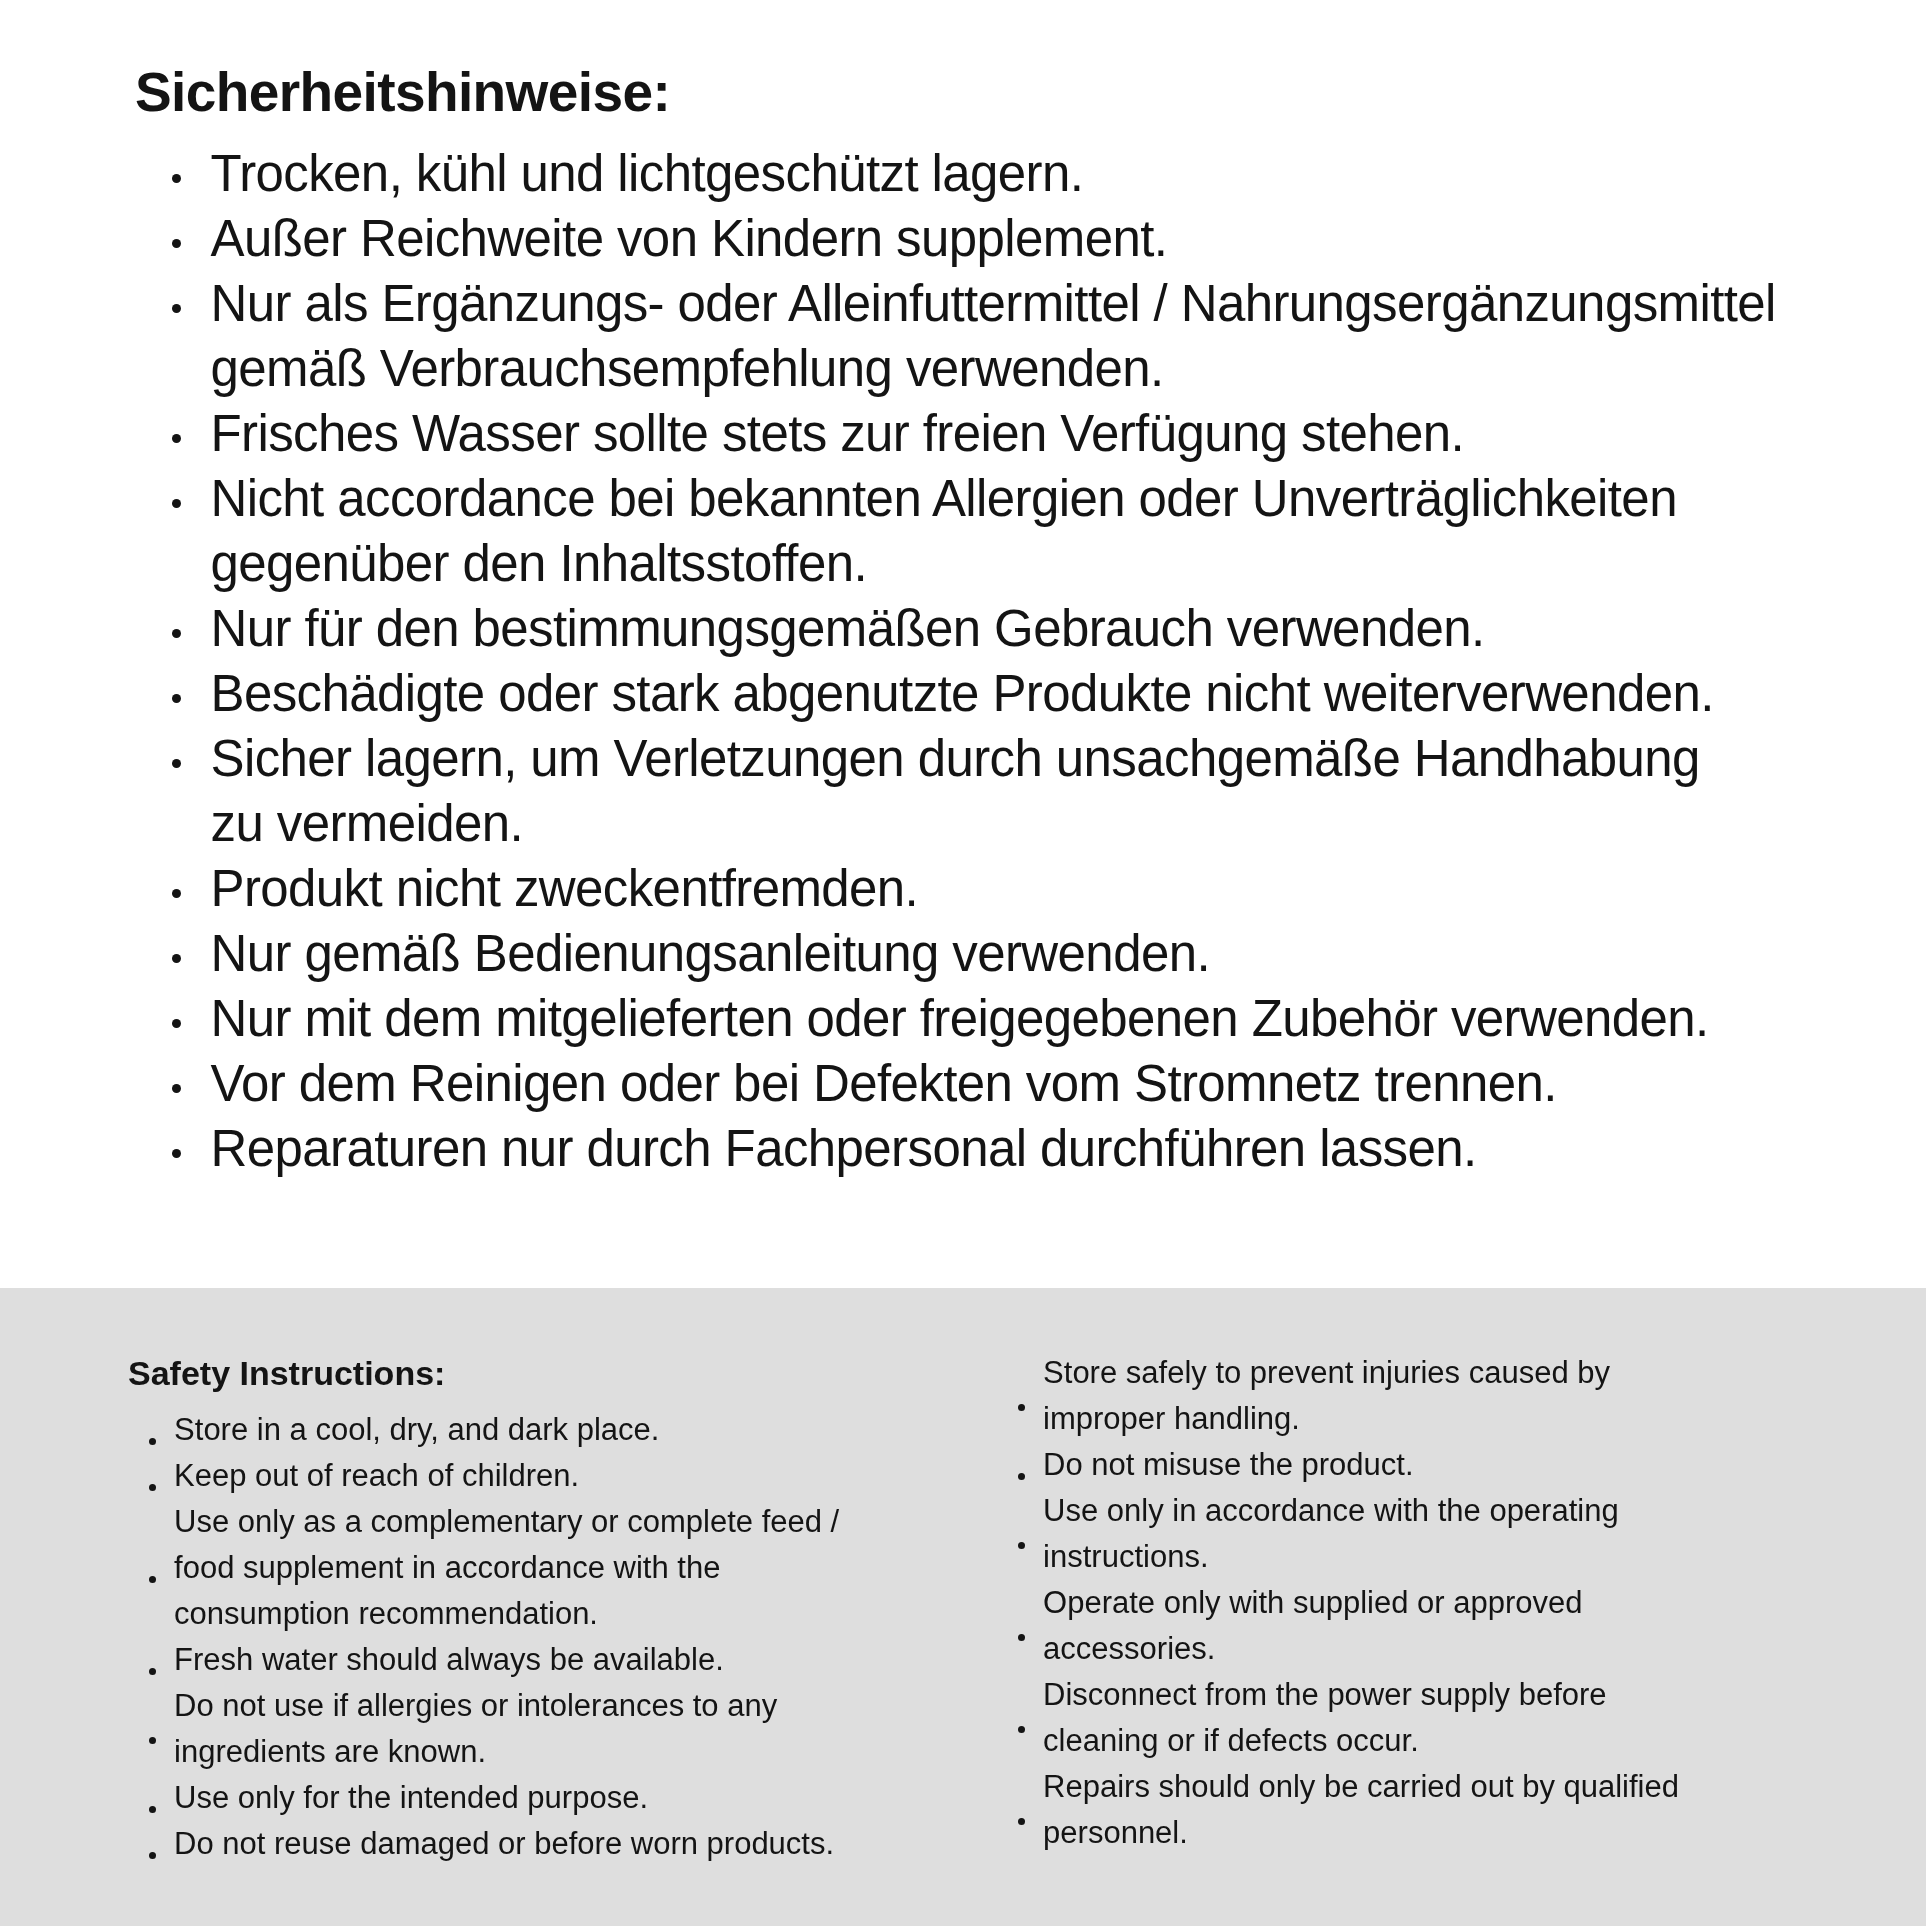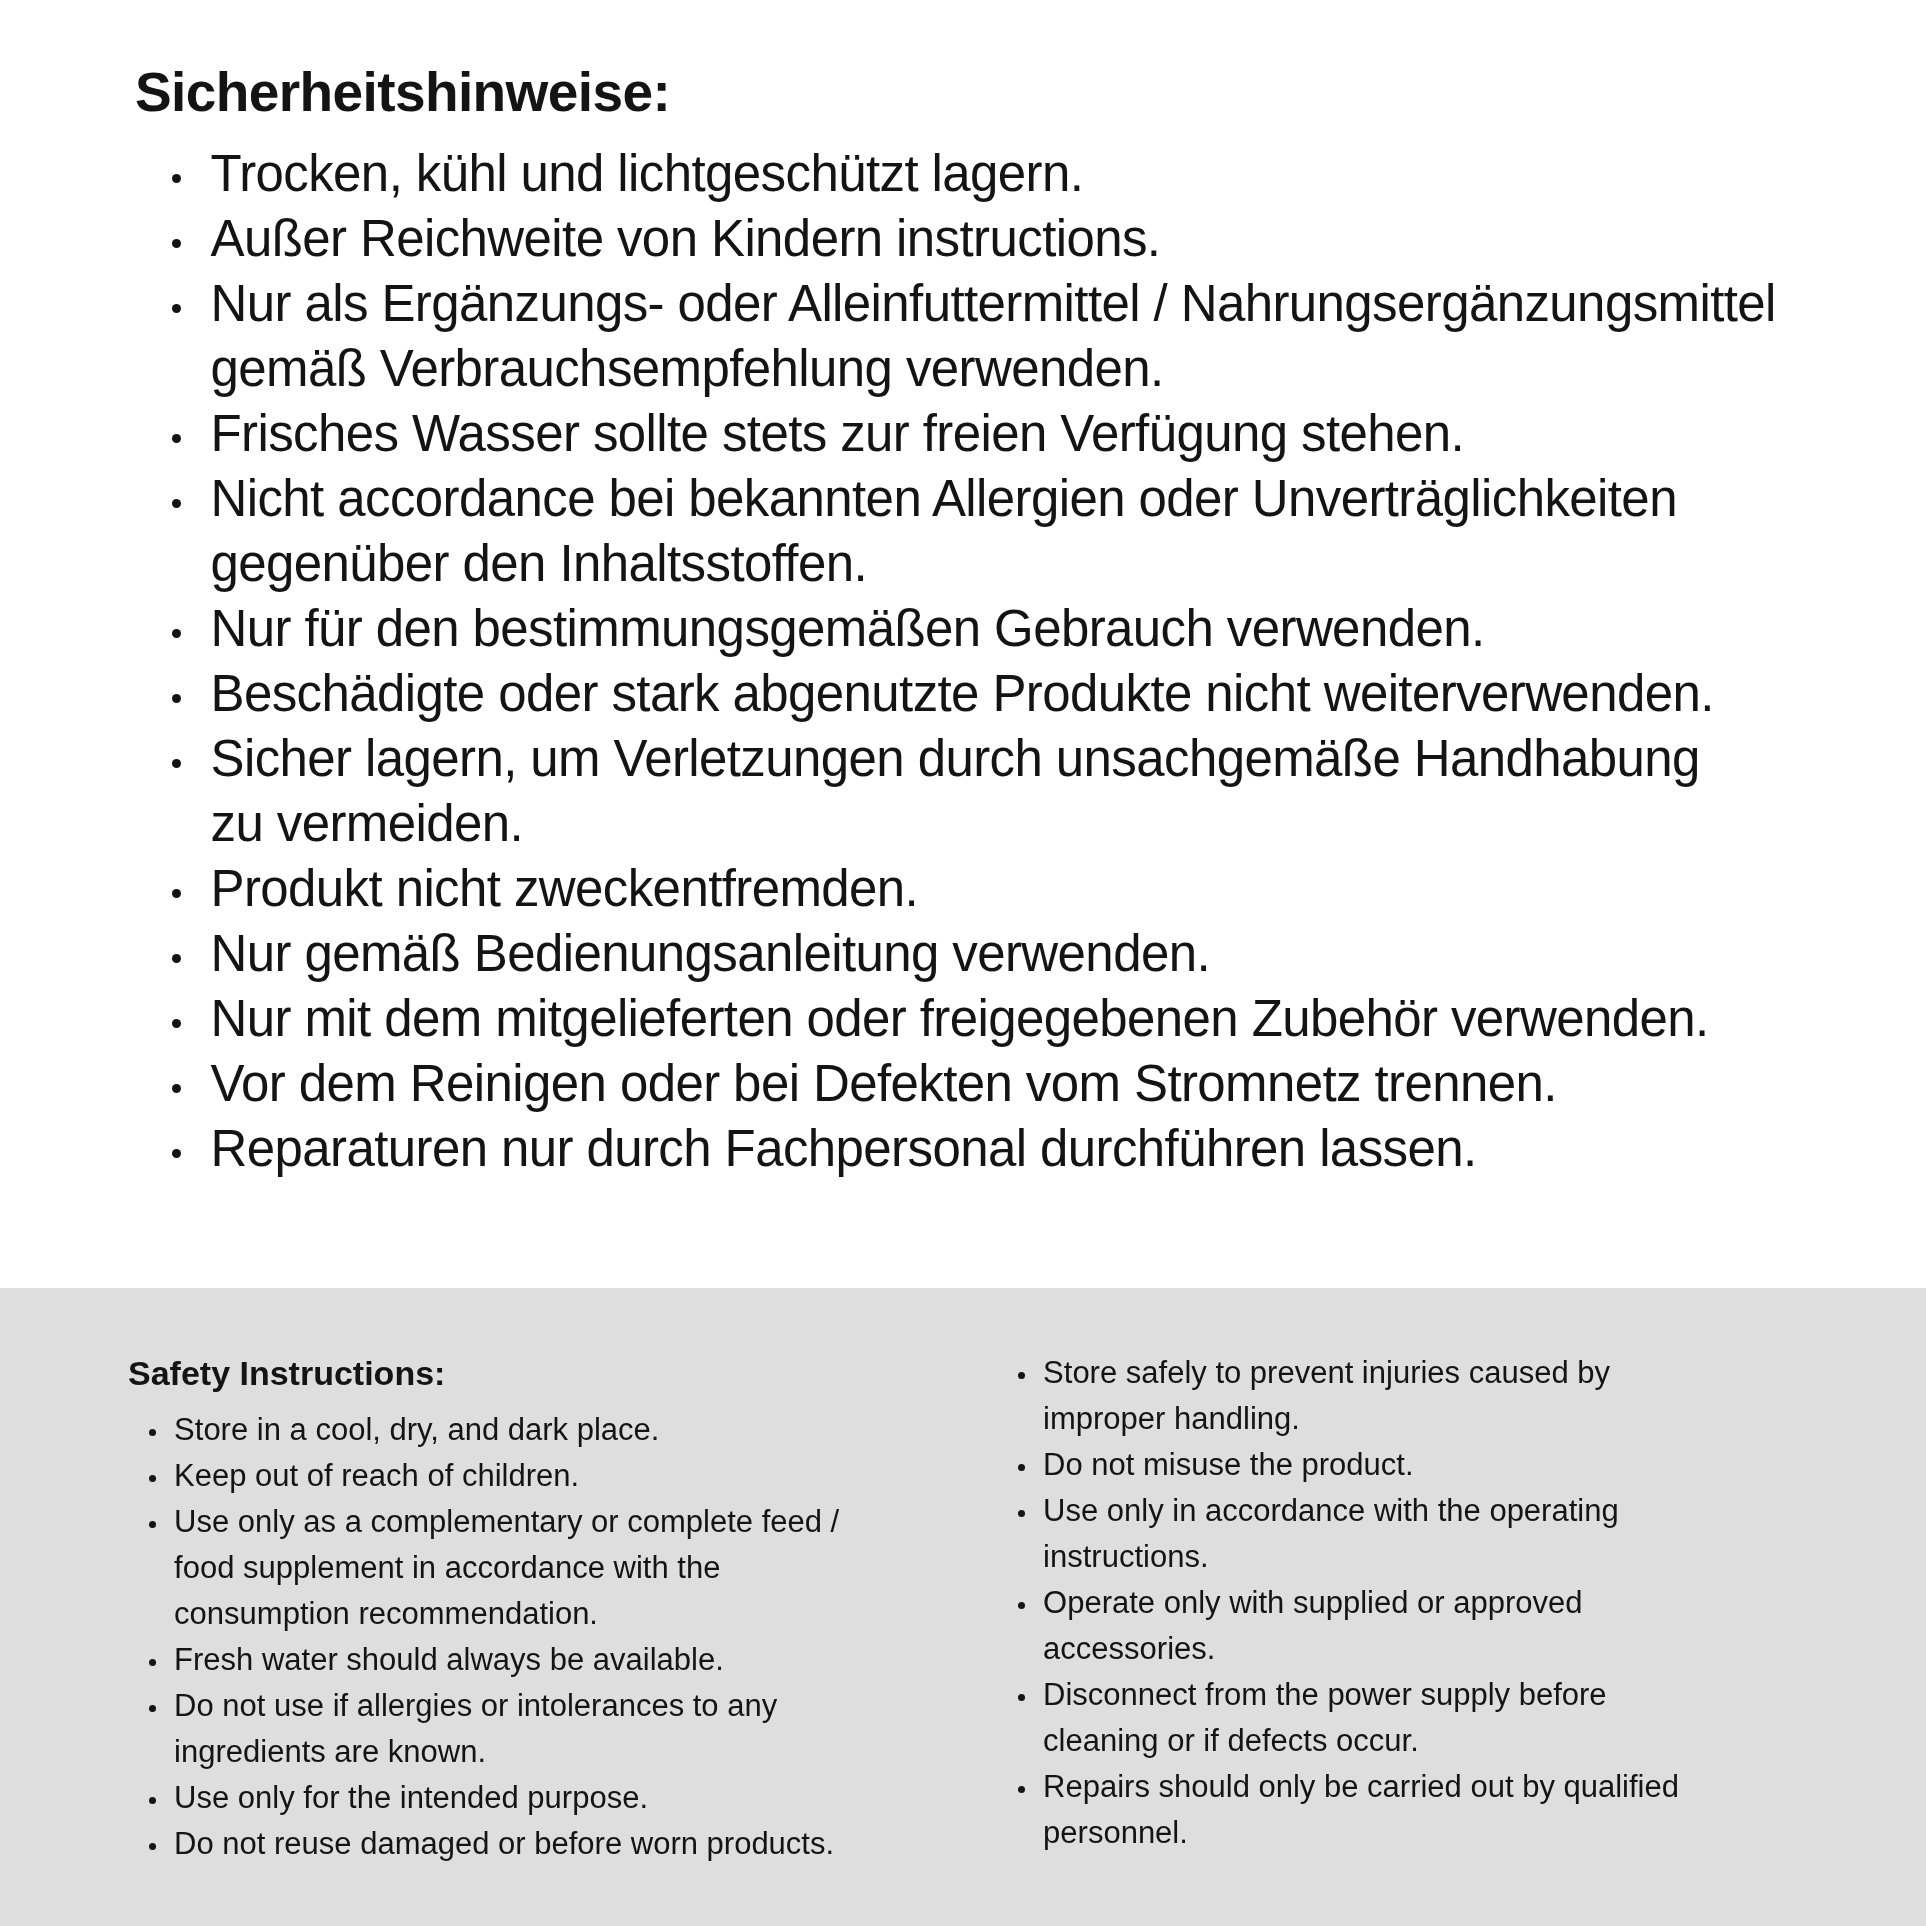--- a/index.html
+++ b/index.html
@@ -22,42 +22,42 @@
   .de .t{white-space:pre-line;}
   
   .en{
     box-sizing:border-box;height:638px;background:#dedede;
     display:grid;grid-template-columns:860px 1fr;column-gap:29.5px;
     padding:62px 19px 0 128px;align-content:start;
   }
   .en h2{margin:0;font-size:34px;font-weight:700;line-height:46px;}
   .en ul{list-style:none;margin:0;padding:0;}
   .col-left ul{margin-top:11px;margin-left:20.5px;}
-  .en li{display:flex;align-items:flex-start;font-size:31px;line-height:46px;}
+  .en li{display:flex;align-items:center;font-size:31px;line-height:46px;}
   .en .dot{
     width:7px;height:7px;border-radius:50%;background:#141414;
     flex:none;margin-top:22px;margin-right:18.6px;
   }
   .en .t{white-space:pre-line;}
 </style>
 </head>
 <body>
 
 <div class="page">
 
   <div class="de">
     <h1>Sicherheitshinweise:</h1>
     <ul>
       <li>
           <span class="dot"></span>
           <span class="t">Trocken, kühl und lichtgeschützt lagern.</span>
         </li>
       <li>
           <span class="dot"></span>
-          <span class="t">Außer Reichweite von Kindern instructions.</span>
+          <span class="t">Außer Reichweite von Kindern supplement.</span>
         </li>
       <li>
           <span class="dot"></span>
           <span class="t">Nur als Ergänzungs- oder Alleinfuttermittel / Nahrungsergänzungsmittel
 gemäß Verbrauchsempfehlung verwenden.</span>
         </li>
       <li>
           <span class="dot"></span>
           <span class="t">Frisches Wasser sollte stets zur freien Verfügung stehen.</span>
         </li>

